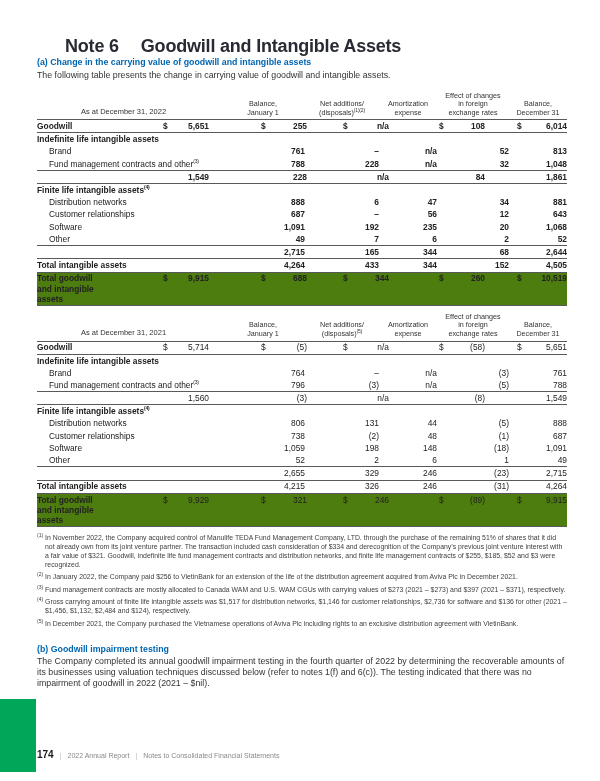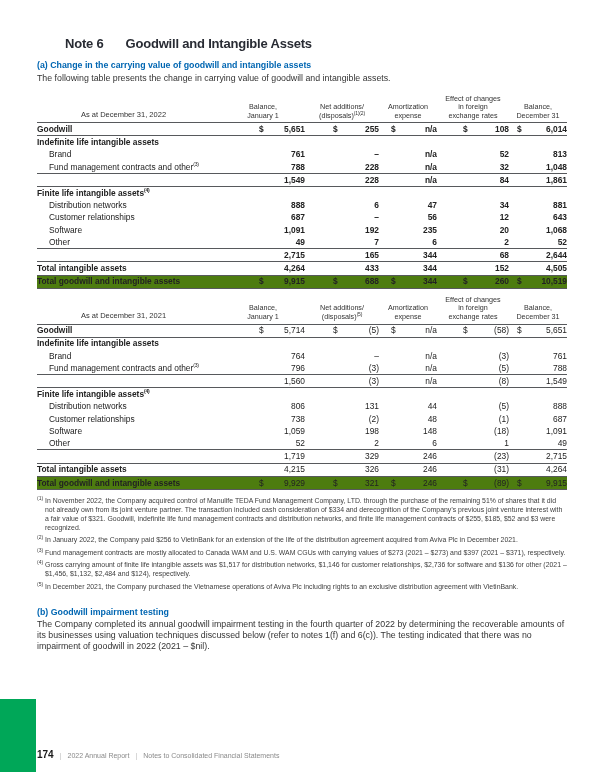--- a/index.html
+++ b/index.html
@@ -7,42 +7,42 @@
     width:600px;height:781px;position:relative;overflow:hidden;
     background:#ffffff;
     font-family:"Liberation Sans", sans-serif;
     color:#333333;
     -webkit-font-smoothing:antialiased;
   }
   .content{position:absolute;left:37px;top:36px;width:530px;}
 
   
   .note-title{display:flex;gap:22px;align-items:baseline;color:#282b33;
-    font-size:13px;font-weight:bold;letter-spacing:-0.2px;padding-left:28px;}
-  .subhead{color:#0066b2;font-weight:bold;font-size:8.8px;margin-top:9px;}
+    font-size:18px;font-weight:bold;letter-spacing:-0.2px;padding-left:28px;}
+  .subhead{color:#0066b2;font-weight:bold;font-size:8.8px;}
   .para{font-size:8.8px;line-height:11px;margin-top:2.5px;color:#333;}
 
   
   .tbl{margin-top:11px;font-size:8.4px;line-height:10.2px;color:#222;}
   .tbl + .tbl{margin-top:7px;}
   .thead{display:flex;align-items:flex-end;border-bottom:1px solid #57595c;padding-bottom:2px;}
   .hlbl{flex:1;font-size:7.5px;color:#333;margin-left:44px;}
   .hcol{font-size:7.2px;line-height:8.6px;text-align:center;color:#333;font-weight:normal;}
   .row{display:flex;align-items:baseline;padding:0.8px 0;min-height:10.6px;}
   .lbl{flex:1;}
   .lbl.b,.lbl.sect{font-weight:bold;}
   .lbl.ind{padding-left:12px;}
   .ncol{text-align:right;white-space:nowrap;}
   .c0{width:84px;}.c1{width:74px;}.c2{width:58px;}.c3{width:72px;}.c4{width:58px;}
   .boldvals .ncol{font-weight:bold;}
   .regvals .ncol{font-weight:normal;}
   .money{display:inline-flex;justify-content:space-between;width:46px;}
   .c4 .money{width:50px;}
   .bt{border-top:1px solid #57595c;justify-content:flex-end;}
-  .bb{border-bottom:1px solid #57595c;}
+  .bb{border-bottom:1px solid #57595c;gap:24px;}
   .green{background:#4d7c0f;}
   sup{font-size:5px;vertical-align:super;line-height:0;letter-spacing:-0.2px;}
 
   
   .fns{margin-top:4px;}
   .fn{font-size:6.9px;line-height:8.8px;color:#3d3d3d;padding-left:8px;text-indent:-8px;margin-top:0.5px;}
   .fnm{font-size:5px;vertical-align:super;}
 
   
   .sec-b{margin-top:15px;}
@@ -321,21 +321,21 @@
       <div class="row">
         <div class="lbl ind">Other</div>
         <div class="ncol c0">52</div>
         <div class="ncol c1">2</div>
         <div class="ncol c2">6</div>
         <div class="ncol c3">1</div>
         <div class="ncol c4">49</div>
       </div>
       <div class="row bt">
         <div class="lbl"></div>
-        <div class="ncol c0">1,719</div>
+        <div class="ncol c0">2,655</div>
         <div class="ncol c1">329</div>
         <div class="ncol c2">246</div>
         <div class="ncol c3">(23)</div>
         <div class="ncol c4">2,715</div>
       </div>
       <div class="row bt">
         <div class="lbl b">Total intangible assets</div>
         <div class="ncol c0">4,215</div>
         <div class="ncol c1">326</div>
         <div class="ncol c2">246</div>

